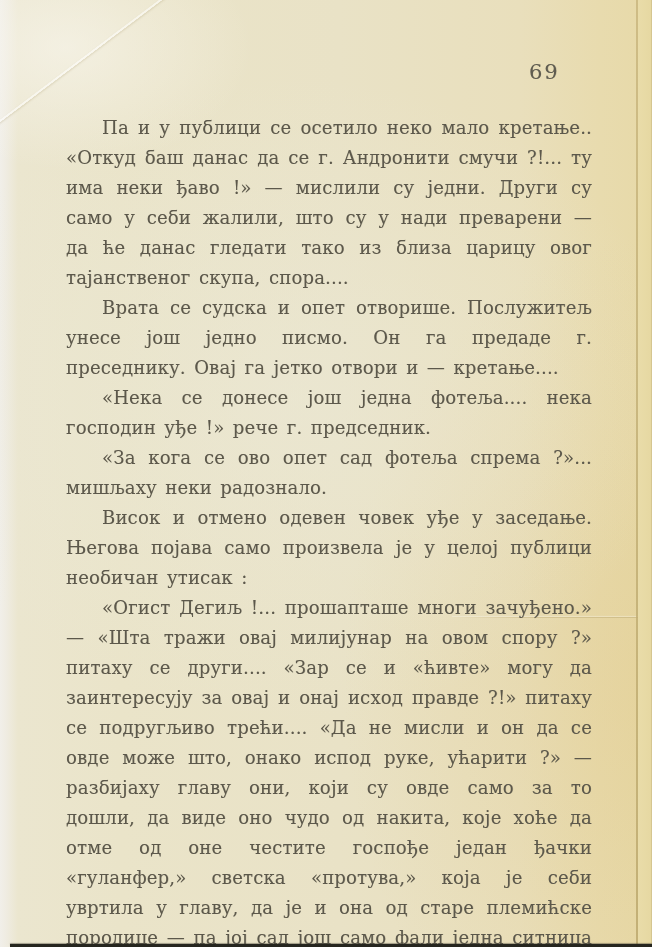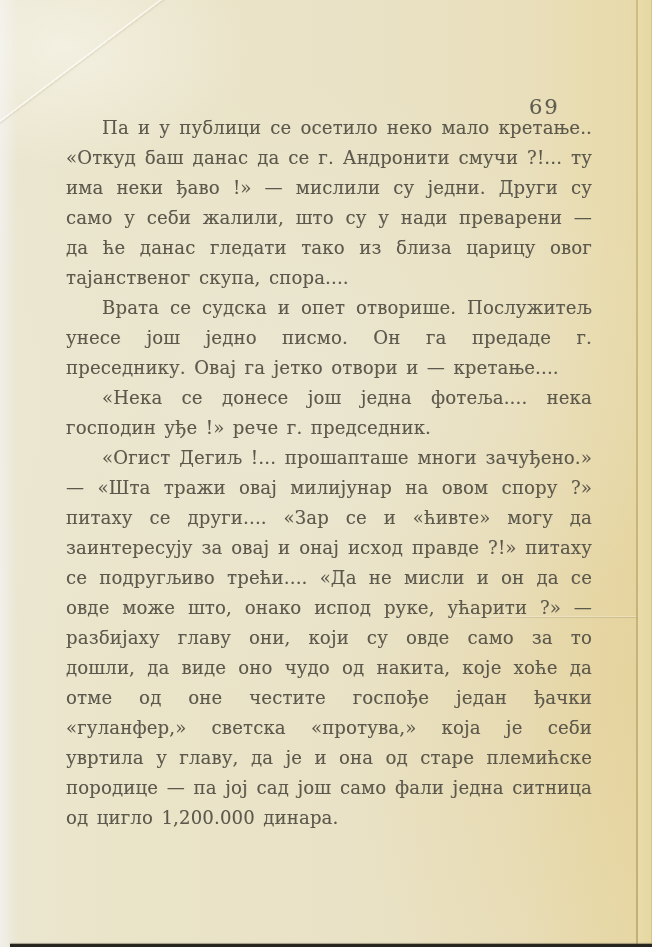--- a/index.html
+++ b/index.html
@@ -39,21 +39,20 @@
     background: linear-gradient(90deg, rgba(200,185,140,0) 0%, rgba(190,172,120,0.45) 40%, rgba(190,172,120,0.55) 100%);
     box-shadow: 0 -1px 1px rgba(255,255,255,0.35);
   }
   .page-number {
     position: absolute;
     top: 60px; left: 529px;
     font-size: 21px;
     letter-spacing: 2px;
     color: #5f5c50;
     text-shadow: 0.3px 0.3px 0 rgba(95,92,80,0.35);
-    margin-top: 35px;
   }
   .text-block {
     position: absolute;
     top: 113px; left: 66px;
     width: 526px;
     color: #5c584b;
     font-size: 18px;
     line-height: 30px;
     text-align: justify;
     letter-spacing: 0.2px;
@@ -93,19 +92,21 @@
 <div class="scan">
   <div class="crease-tl"></div>
   <div class="crease-right"></div>
 
   <div class="page-number"><span>69</span></div>
 
   <div class="text-block">
     <p>Па и у публици се осетило неко мало кретање.. «Откуд баш данас да се г. Андронити смучи&nbsp;?!... ту има неки ђаво&nbsp;!» — мислили су једни. Други су само у себи жалили, што су у нади преварени — да ће данас гледати тако из близа царицу овог тајанственог скупа, спора....</p>
     <p>Врата се судска и опет отворише. Послужитељ унесе још једно писмо. Он га предаде г. преседнику. Овај га јетко отвори и — кретање....</p>
     <p>«Нека се донесе још једна фотеља.... нека господин уђе&nbsp;!» рече г. председник.</p>
+    <p>«За кога се ово опет сад фотеља спрема&nbsp;?»... мишљаху неки радознало.</p>
+    <p>Висок и отмено одевен човек уђе у заседање. Његова појава само произвела је у целој публици необичан утисак&nbsp;:</p>
     <p>«Огист Дегиљ&nbsp;!... прошапташе многи зачуђено.» — «Шта тражи овај милијунар на овом спору&nbsp;?» питаху се други.... «Зар се и «ћивте» могу да заинтересују за овај и онај исход правде&nbsp;?!» питаху се подругљиво трећи.... «Да не мисли и он да се овде може што, онако испод руке, ућарити&nbsp;?» — разбијаху главу они, који су овде само за то дошли, да виде оно чудо од накита, које хоће да отме од оне честите госпође један ђачки «гуланфер,» светска «протува,» која је себи увртила у главу, да је и она од старе племићске породице — па јој сад још само фали једна ситница од цигло 1,200.000 динара.</p>
   </div>
 
   <div class="edge-line"></div>
   <div class="edge-band"></div>
   <div class="bottom-edge"></div>
 </div>
 
 </body></html>

